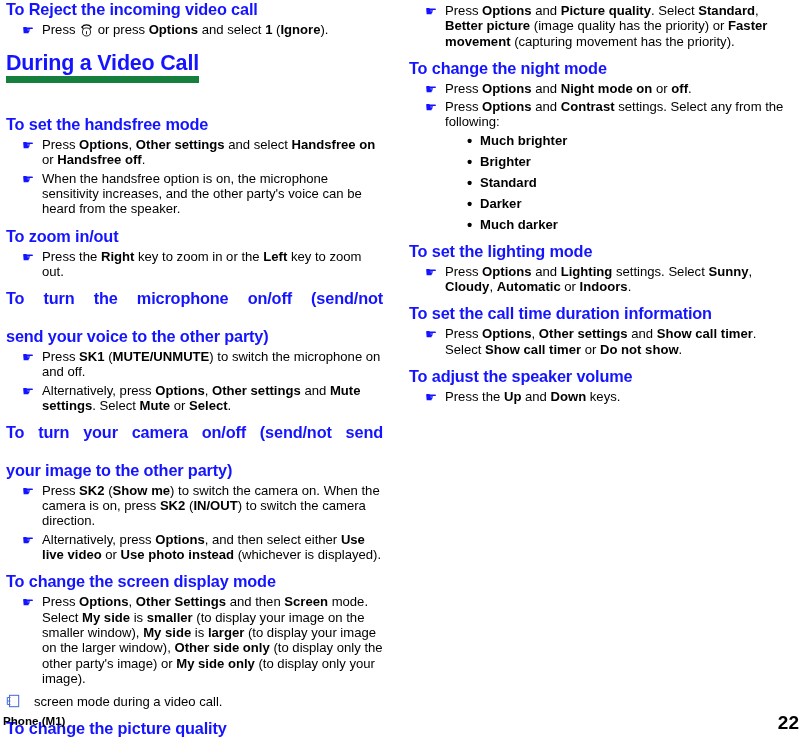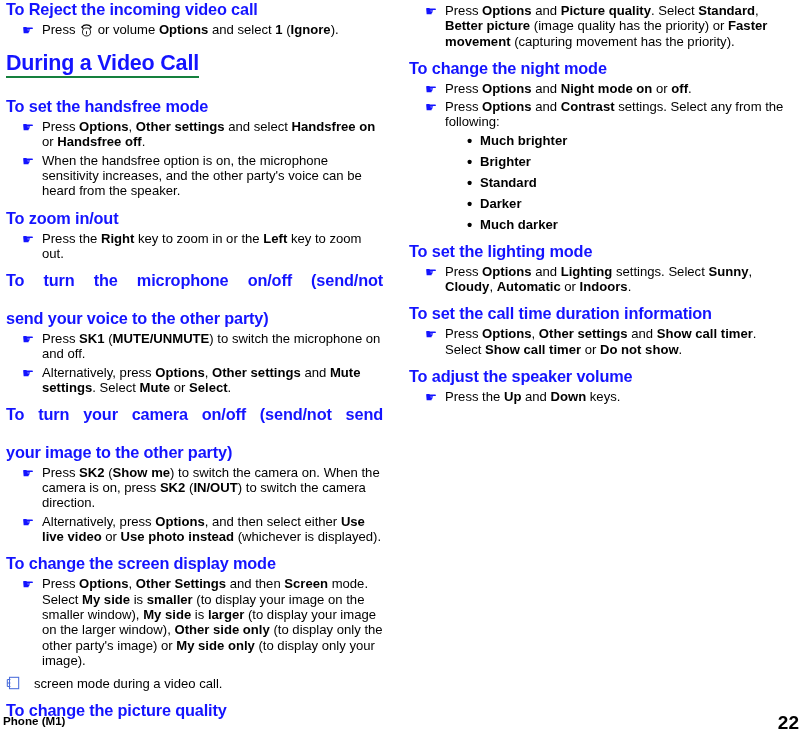--- a/index.html
+++ b/index.html
@@ -34,26 +34,26 @@
     box-sizing: border-box;
   }
   .col-left { padding-right: 8px; }
   .col-right { padding-left: 18px; width: 396px; }
 
   
   h1.chapter {
     color: #1414ff;
     font-size: 21.5px;
     font-weight: bold;
-    margin: 13px 0 9px 0;
+    margin: 13px 0 22px 0;
     padding: 0 0 1px 0;
     line-height: 1.12;
     letter-spacing: -0.2px;
     display: inline-block;
-    border-bottom: 2px solid #15803d;
+    border-bottom: 7px solid #15803d;
   }
   .chapter-wrap { line-height: 0; margin: 0; }
 
   h2.sect {
     color: #1414ff;
     font-size: 16.3px;
     font-weight: bold;
     margin: 10px 0 2px 0;
     line-height: 1.16;
     letter-spacing: -0.15px;
@@ -194,21 +194,21 @@
 
       <ul class="steps">
         <li>
           <span class="hand">☛</span>
           <p><span>Press </span><svg class="endcall-icon" viewBox="0 0 16 18">
                <circle cx="8" cy="11.5" r="5.2" fill="none" stroke="#000" stroke-width="1.1"></circle>
                <path d="M8 10.5 L8 14.5" stroke="#000" stroke-width="1.1" fill="none"></path>
                <path d="M2.2 5.2 C4.5 1.6, 11.5 1.6, 13.8 5.2" stroke="#000" stroke-width="1.5" fill="none" stroke-linecap="round"></path>
                <path d="M2.2 5.2 L3.6 7.0" stroke="#000" stroke-width="1.5" fill="none" stroke-linecap="round"></path>
                <path d="M13.8 5.2 L12.4 7.0" stroke="#000" stroke-width="1.5" fill="none" stroke-linecap="round"></path>
-             </svg><span> or volume </span><b>Options</b><span> and select </span><b>1</b><span> (</span><b>Ignore</b><span>).</span></p>
+             </svg><span> or press </span><b>Options</b><span> and select </span><b>1</b><span> (</span><b>Ignore</b><span>).</span></p>
         </li>
       </ul>
 
       <div class="chapter-wrap">
         <h1 class="chapter">During a Video Call</h1>
       </div>
 
       <h2 class="sect">To set the handsfree mode</h2>
 
       <ul class="steps">

